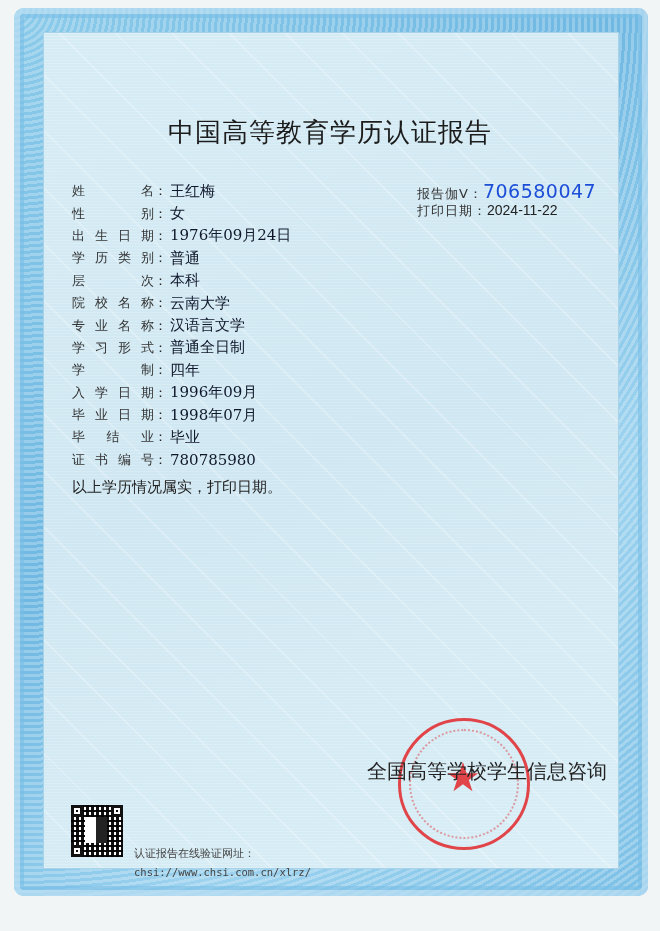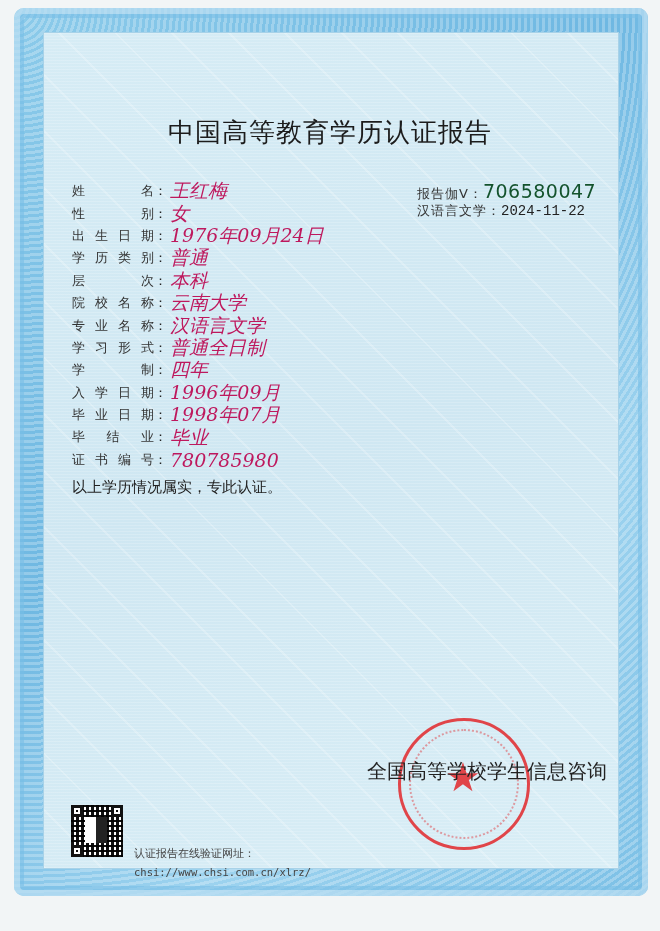--- a/index.html
+++ b/index.html
@@ -31,27 +31,27 @@
     pointer-events:none;
   }
   .title {
     position:absolute; left:0; width:660px; top:115px; text-align:center;
     font-family:"DejaVu Sans", sans-serif; font-size:26px; letter-spacing:1px; color:#1c1c1c;
   }
   .fields { position:absolute; left:72px; top:180px; font-size:14px; color:#222; }
   .row { height:22.4px; display:flex; align-items:center; }
   .lbl { width:82px; display:flex; justify-content:space-between; font-family:"DejaVu Sans", sans-serif; font-size:13px; color:#333; }
   .colon { width:16px; font-family:"DejaVu Sans", sans-serif; font-size:13px; }
-  .val { font-family:"DejaVu Serif", serif; font-size:19px; color:#be185d;font-style:italic; }
+  .val { font-family:"DejaVu Serif", serif; font-size:15px; color:#0f172a; }
   .cert-stmt { position:absolute; left:72px; top:478px; font-family:"DejaVu Sans", sans-serif; font-size:15px; color:#222; }
   .report-meta { position:absolute; left:417px; top:180px; color:#333; }
   .meta-row { display:flex; align-items:baseline; height:22px;text-align:right; }
   .meta-lbl { font-family:"DejaVu Sans", sans-serif; font-size:13px; letter-spacing:1px; }
-  .meta-val-big { font-family:"DejaVu Sans", sans-serif; font-size:19px; color:#14532d; letter-spacing:0.5px; }
-  .meta-val { font-family:Liberation Mono, monospace; font-size:14px; color:#222; }
+  .meta-val-big { font-family:"DejaVu Sans", sans-serif; font-size:19px; color:#1d4ed8; letter-spacing:0.5px; }
+  .meta-val { font-family:Liberation Sans, sans-serif; font-size:14px; color:#222; }
   .seal { position:absolute; left:398px; top:718px; width:126px; height:126px; border-radius:50%; border:3px solid #e2282c; opacity:0.85; }
   .seal-ring-text { position:absolute; inset:8px; border-radius:50%; border:2px dotted rgba(226,40,44,0.5); }
   .seal-star { position:absolute; left:44px; top:36px; font-size:40px; color:#e2282c; line-height:1; font-family:"DejaVu Sans", sans-serif; }
   .issuer { position:absolute; left:367px; top:754px; font-family:"DejaVu Serif", serif; font-size:20px; color:#222; line-height:34px; }
   .issuer div:nth-child(2) { padding-left:32px; }
   .qr { position:absolute; left:71px; top:805px; width:52px; height:52px; background:
       repeating-linear-gradient(90deg,#111 0 3px,#fff 3px 5px),
       repeating-linear-gradient(0deg,#111 0 2px,#fff 2px 5px);
       background-blend-mode:multiply; }
   .qr-finder { position:absolute; width:12px; height:12px; border:3px solid #111; background:#fff; box-sizing:border-box; }
@@ -73,21 +73,21 @@
   </div>
 
   <div class="title">中国高等教育学历认证报告</div>
 
   <div class="report-meta">
     <div class="meta-row">
       <span class="meta-lbl">报告伽V：</span>
       <span class="meta-val-big">706580047</span>
     </div>
     <div class="meta-row">
-      <span class="meta-lbl">汉语言文学：</span>
+      <span class="meta-lbl">打印日期：</span>
       <span class="meta-val">2024-11-22</span>
     </div>
   </div>
 
   <div class="fields" id="fields">
       <div class="row">
         <span class="lbl">
           <span>姓</span>
           <span>名</span>
         </span>
@@ -202,21 +202,21 @@
           <span>证</span>
           <span>书</span>
           <span>编</span>
           <span>号</span>
         </span>
         <span class="colon">：</span>
         <span class="val">780785980</span>
       </div>
     </div>
 
-  <div class="cert-stmt">以上学历情况属实，专此认证。</div>
+  <div class="cert-stmt">以上学历情况属实，打印日期。</div>
 
   <div class="seal">
     <div class="seal-ring-text"></div>
     <div class="seal-star">★</div>
   </div>
   <div class="issuer">
     <div>全国高等学校学生信息咨询</div>
   </div>
 
   <div class="qr">

